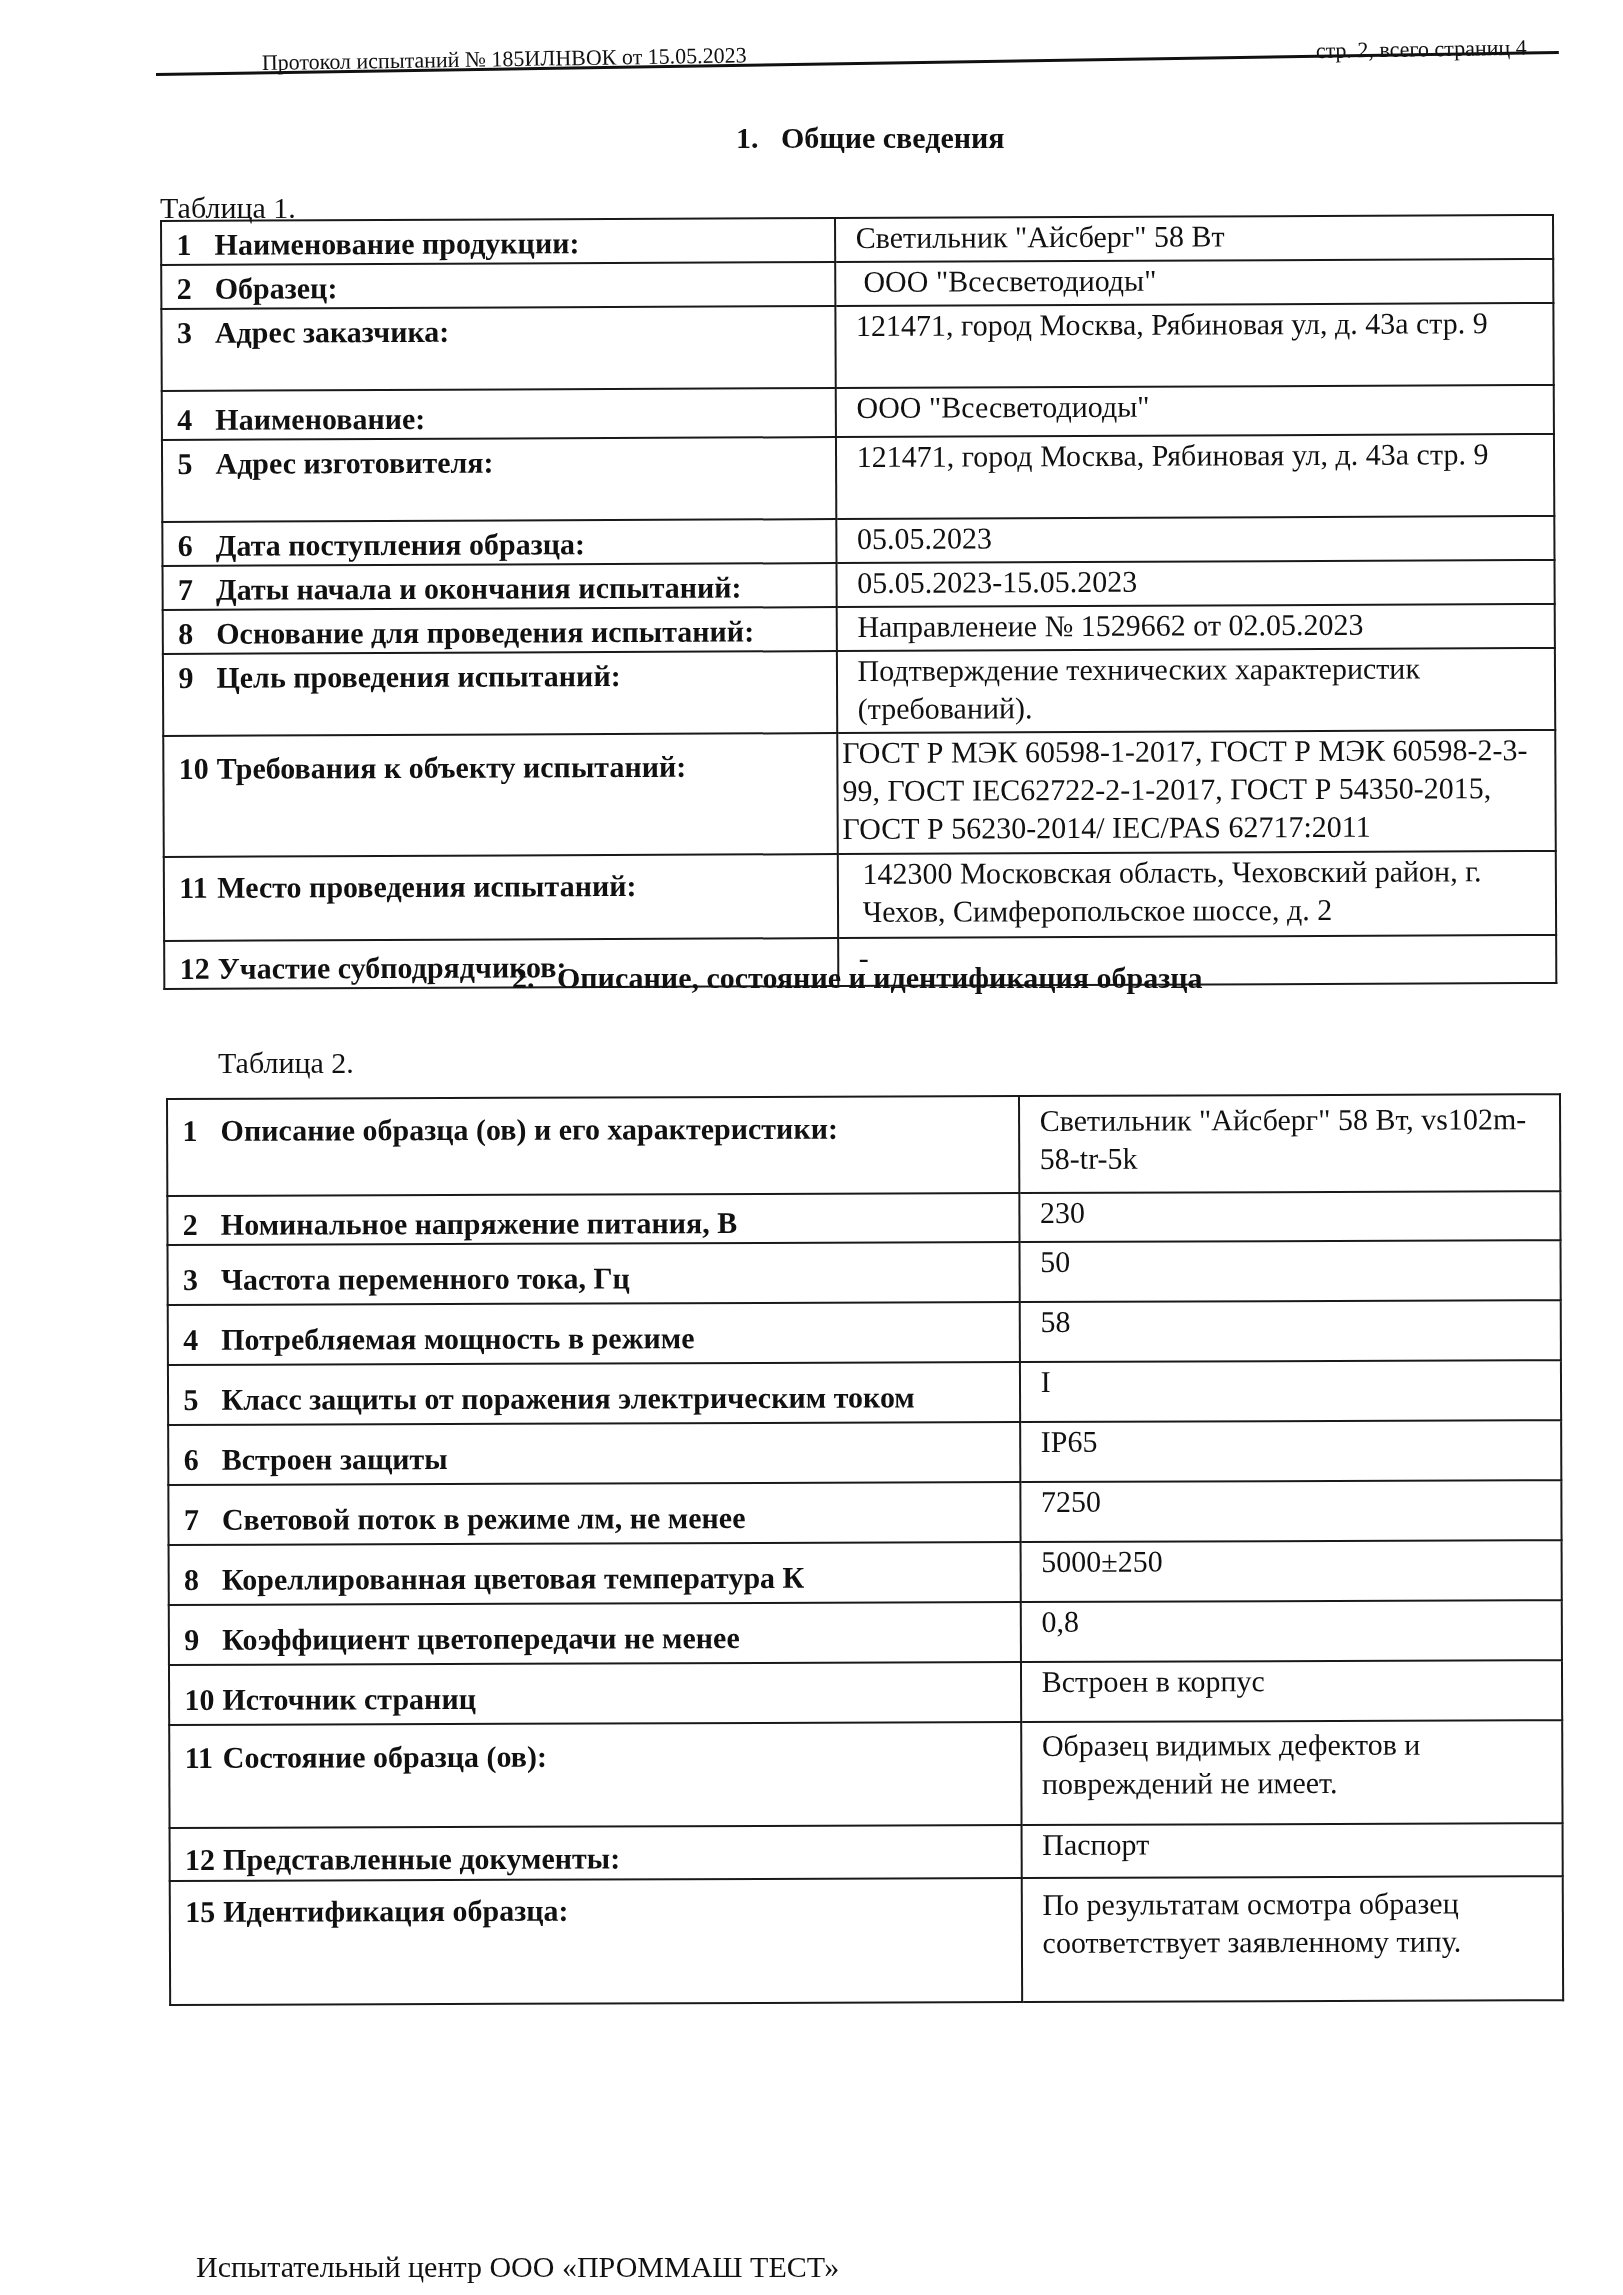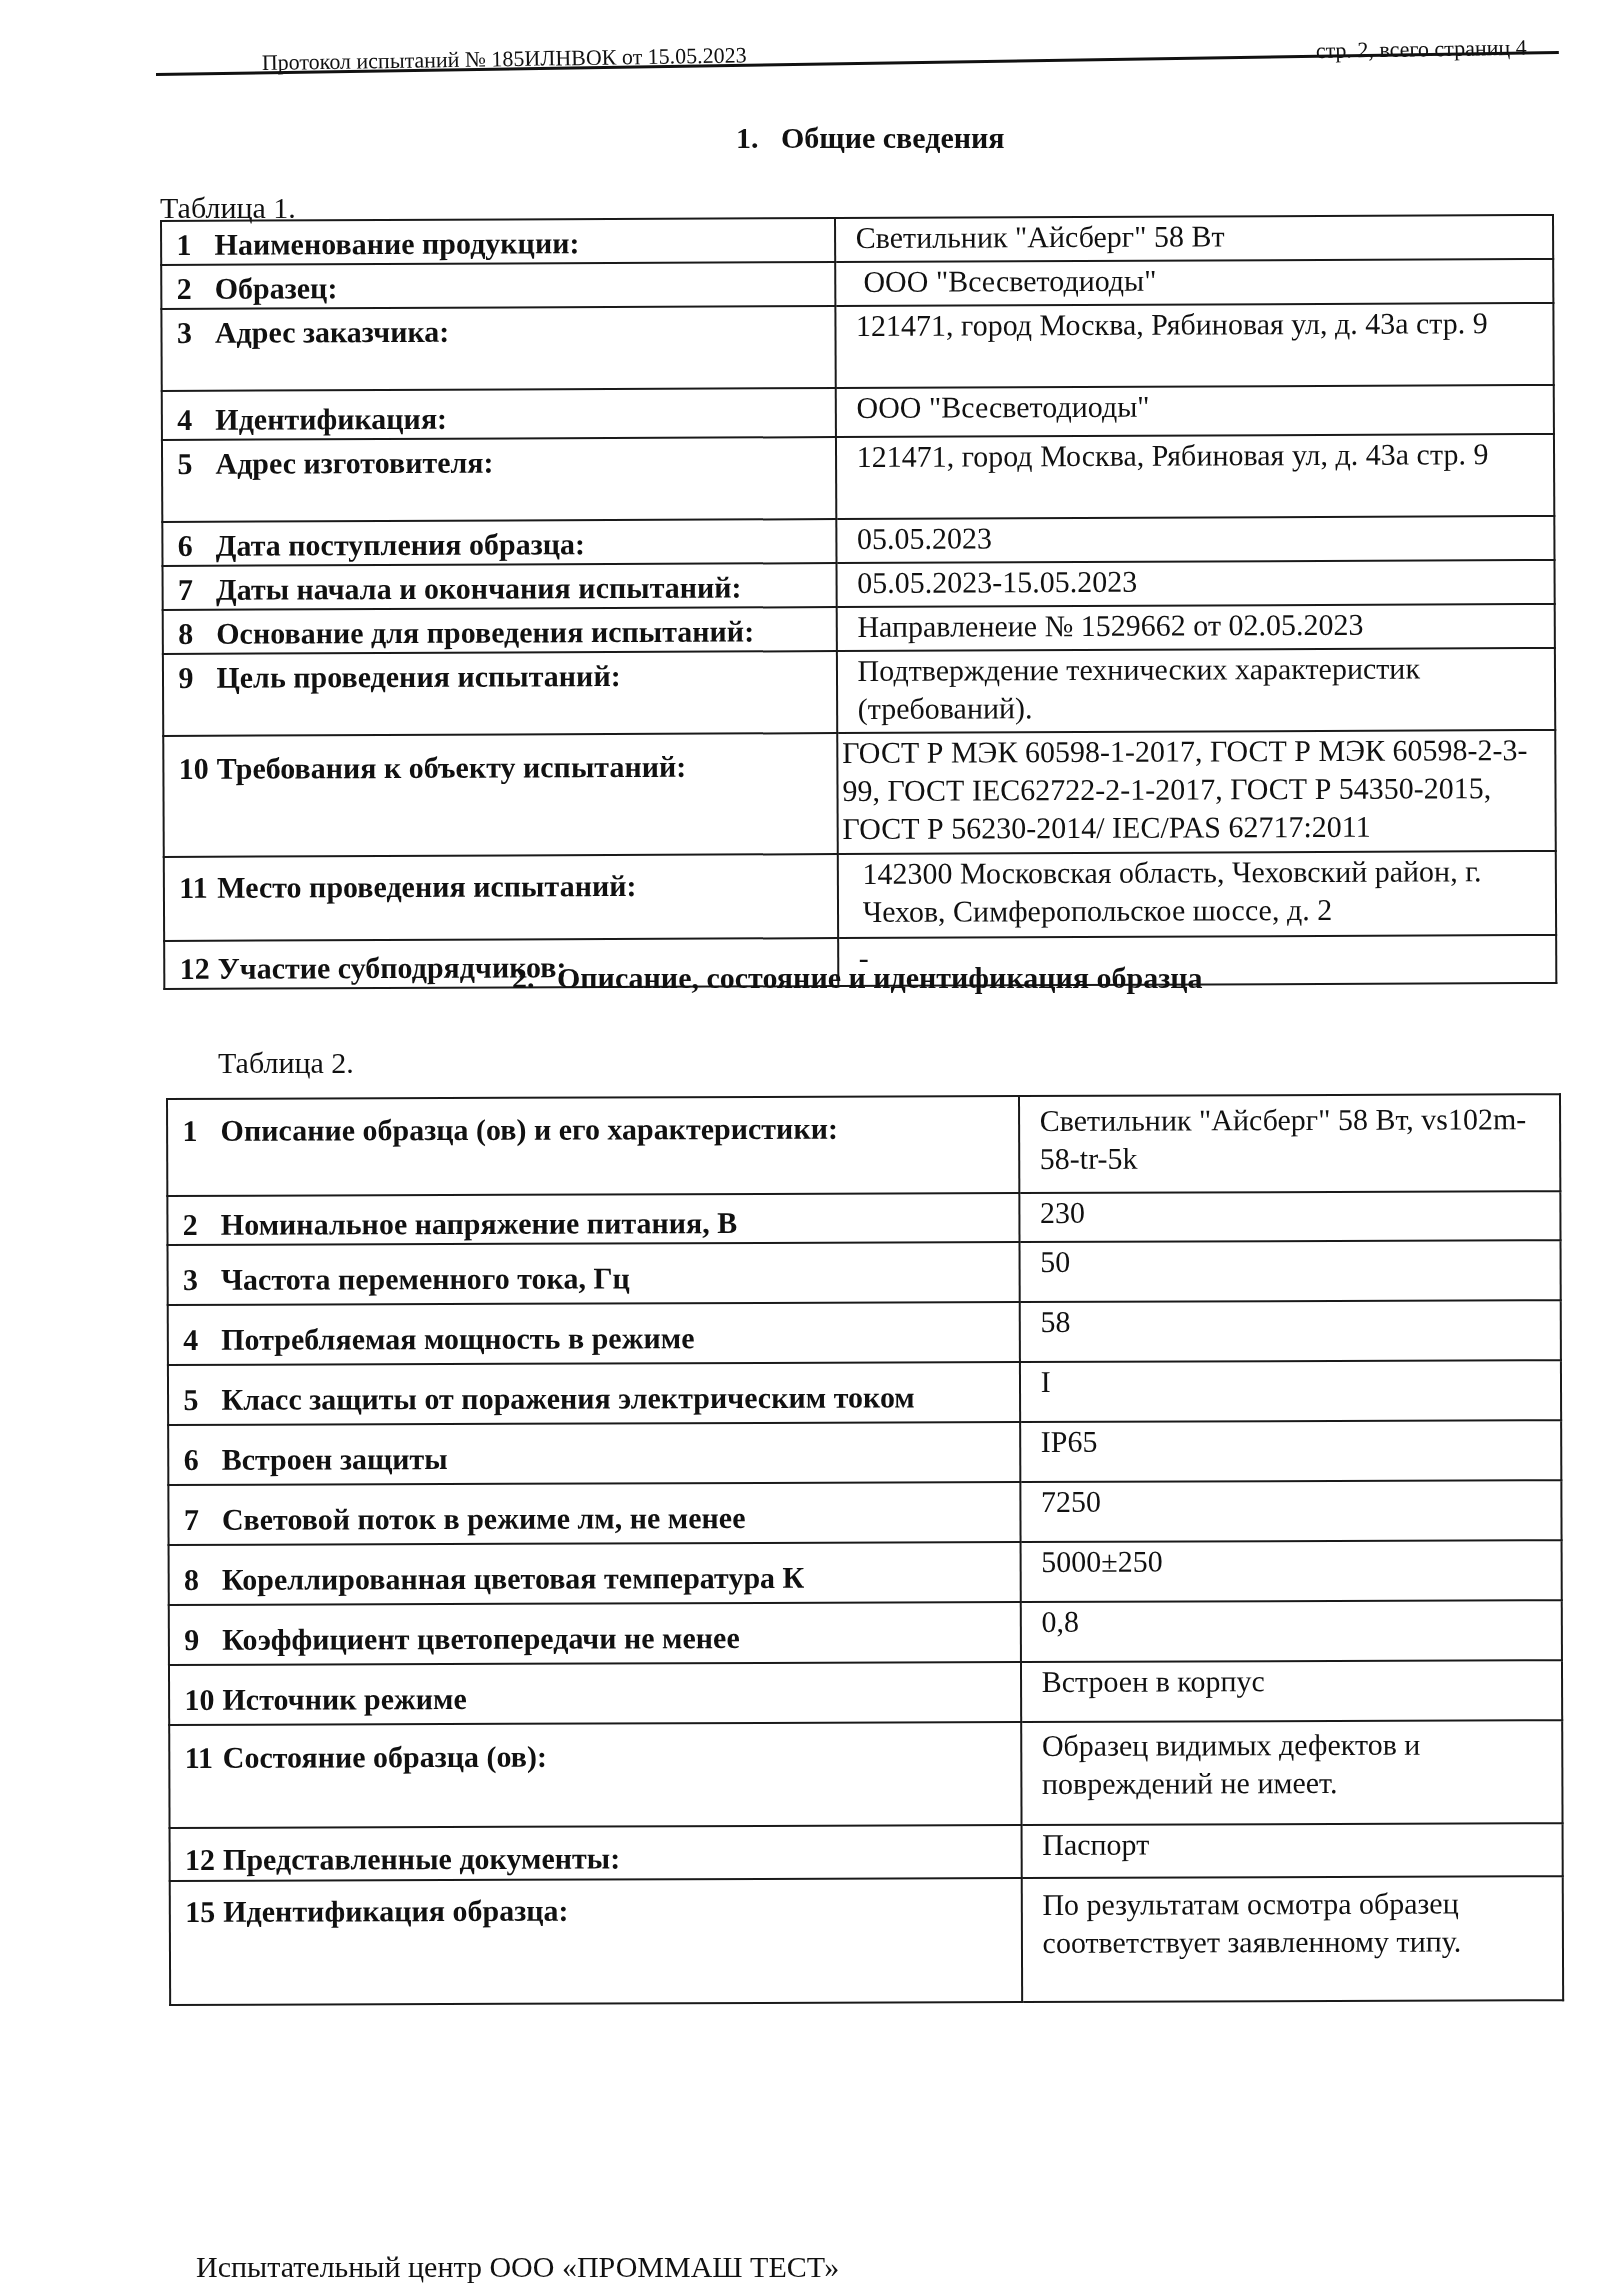--- a/index.html
+++ b/index.html
@@ -48,21 +48,21 @@
   </tr>
   <tr style="height:43px">
     <td class="lbl"><span class="num">2</span><span>Образец:</span></td>
     <td class="val" style="white-space:pre;"> ООО "Всесветодиоды"</td>
   </tr>
   <tr style="height:82px">
     <td class="lbl"><span class="num">3</span><span>Адрес заказчика:</span></td>
     <td class="val">121471, город Москва, Рябиновая ул, д. 43а стр. 9</td>
   </tr>
   <tr style="height:40px">
-    <td class="lbl" style="padding-top:9.2px !important"><span class="num">4</span><span>Идентификация:</span></td>
+    <td class="lbl" style="padding-top:9.2px !important"><span class="num">4</span><span>Наименование:</span></td>
     <td class="val">ООО "Всесветодиоды"</td>
   </tr>
   <tr style="height:82px">
     <td class="lbl"><span class="num">5</span><span>Адрес изготовителя:</span></td>
     <td class="val">121471, город Москва, Рябиновая ул, д. 43а стр. 9</td>
   </tr>
   <tr style="height:40px">
     <td class="lbl"><span class="num">6</span><span>Дата поступления образца:</span></td>
     <td class="val">05.05.2023</td>
   </tr>
@@ -132,21 +132,21 @@
   </tr>
   <tr style="height:60px">
     <td class="lbl" style="padding-top:14.4px !important"><span class="num">8</span><span>Кореллированная цветовая температура К</span></td>
     <td class="val">5000±250</td>
   </tr>
   <tr style="height:60px">
     <td class="lbl" style="padding-top:14.4px !important"><span class="num">9</span><span>Коэффициент цветопередачи не менее</span></td>
     <td class="val">0,8</td>
   </tr>
   <tr style="height:60px">
-    <td class="lbl" style="padding-top:14.4px !important"><span class="num">10</span><span>Источник режиме</span></td>
+    <td class="lbl" style="padding-top:14.4px !important"><span class="num">10</span><span>Источник страниц</span></td>
     <td class="val">Встроен в корпус</td>
   </tr>
   <tr style="height:103px">
     <td class="lbl" style="padding-top:13px !important"><span class="num">11</span><span>Состояние образца (ов):</span></td>
     <td class="val" style="padding-top:3.9px !important;padding-right:39px !important">Образец видимых дефектов и повреждений не имеет.</td>
   </tr>
   <tr style="height:53px">
     <td class="lbl" style="padding-top:11.8px !important"><span class="num">12</span><span>Представленные документы:</span></td>
     <td class="val">Паспорт</td>
   </tr>

